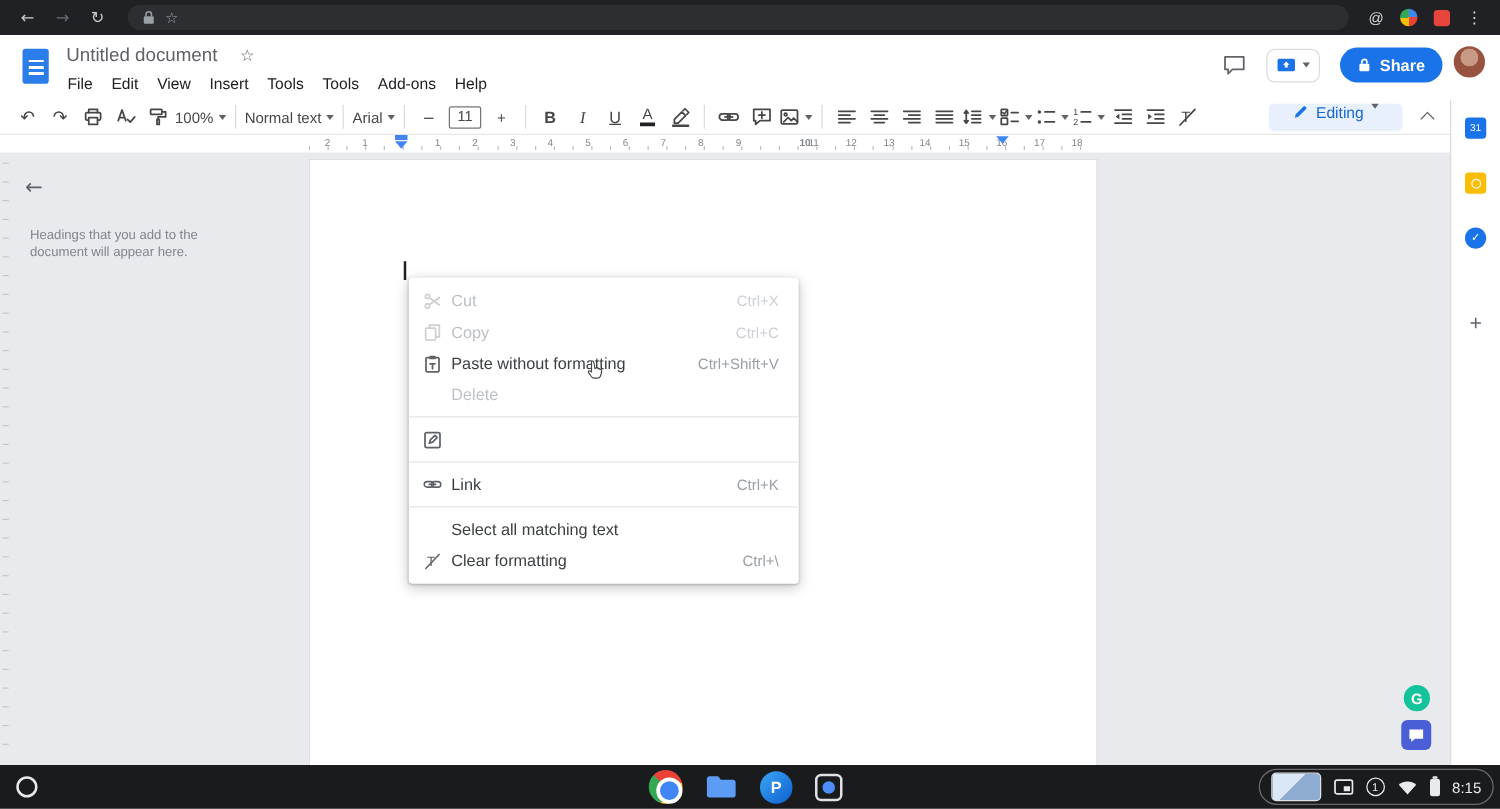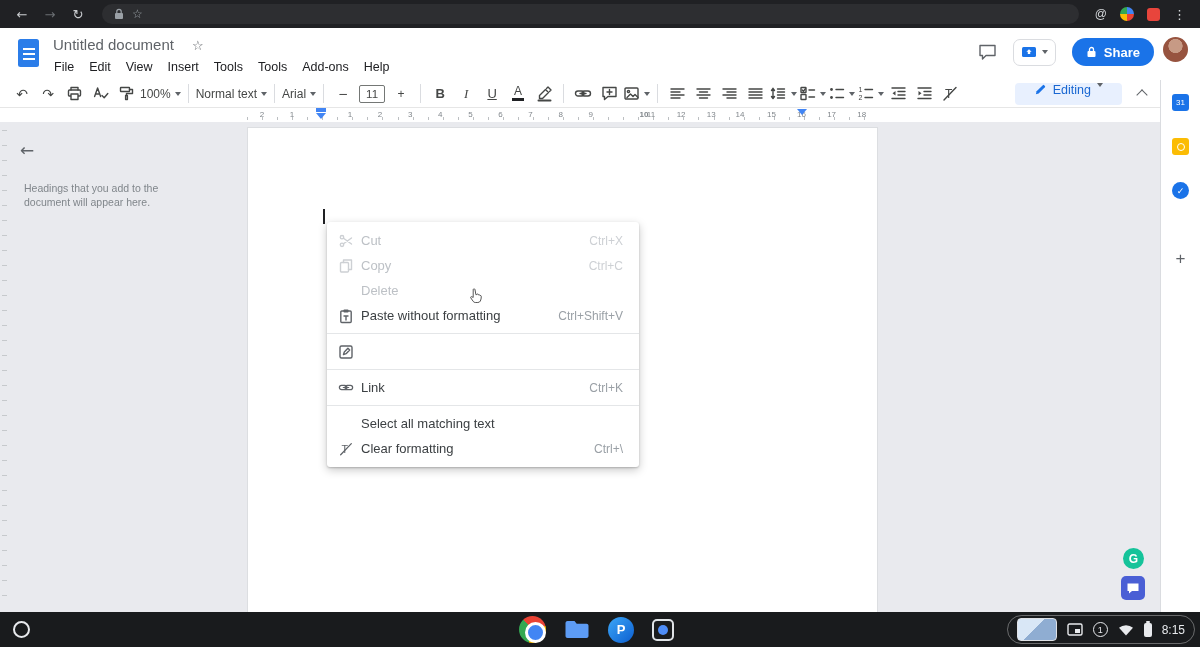--- a/index.html
+++ b/index.html
@@ -469,35 +469,35 @@
   <div class="crow dis">
     <span class="cic">
       <svg class="ic" width="16" height="16" viewBox="0 0 16 16">
           <rect x="2.5" y="4.5" width="8" height="9.5" rx="1"></rect>
           <path d="M5.5 4.5V2h8v9.5h-3"></path>
         </svg>
     </span>
     <span class="clabel">Copy</span>
     <span class="cshort">Ctrl+C</span>
   </div>
-  <div class="crow dis">
-    <span class="cic"></span>
-    <span class="clabel">Delete</span>
-    <span class="cshort"></span>
-  </div>
   <div class="crow">
     <span class="cic">
       <svg class="ic" width="16" height="16" viewBox="0 0 16 16">
           <rect x="2.8" y="3" width="10.4" height="11.5" rx="1"></rect>
           <rect x="5.5" y="1.6" width="5" height="2.8" rx="0.7" fill="currentColor" stroke="none"></rect>
           <path d="M6 8h4M8 8v4"></path>
         </svg>
     </span>
     <span class="clabel">Paste without formatting</span>
     <span class="cshort">Ctrl+Shift+V</span>
+  </div>
+  <div class="crow dis">
+    <span class="cic"></span>
+    <span class="clabel">Delete</span>
+    <span class="cshort"></span>
   </div>
   <div class="cdiv"></div>
   <div class="crow">
     <span class="cic">
       <svg class="ic" width="16" height="16" viewBox="0 0 16 16">
           <rect x="2" y="2" width="12" height="12" rx="1.5"></rect>
           <path d="M5.5 10.5l.8-2.6 3.6-3.6 1.8 1.8-3.6 3.6-2.6.8z"></path>
         </svg>
     </span>
     <span class="cshort"></span>

